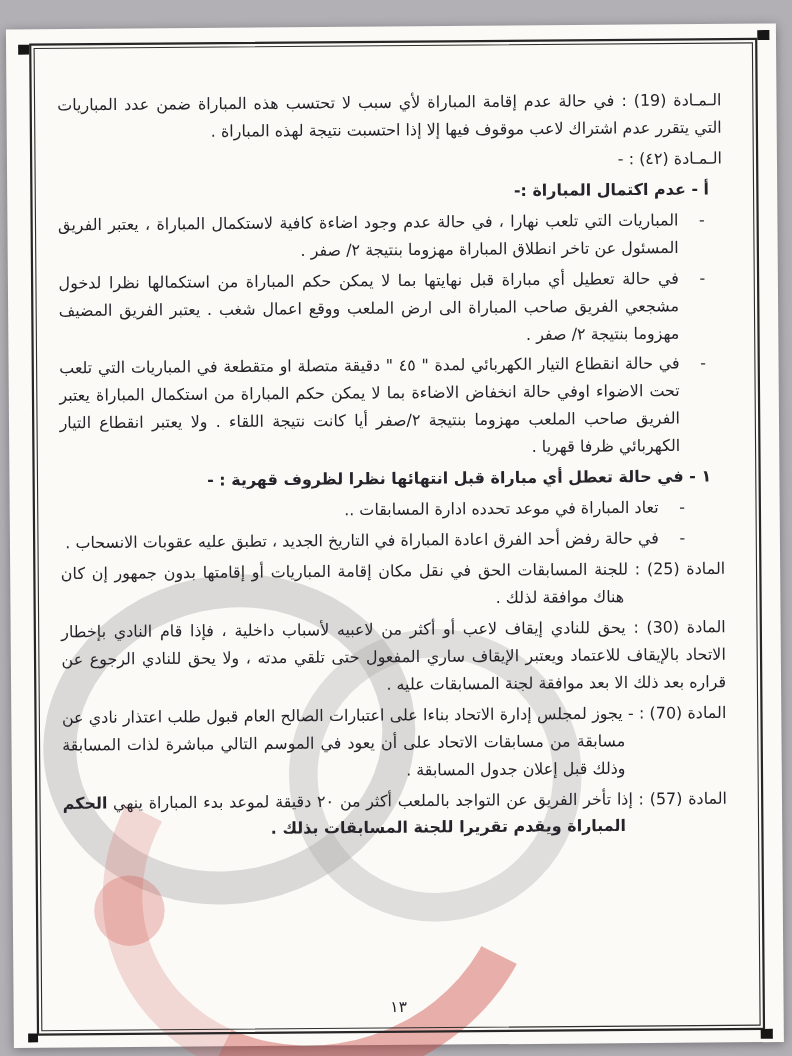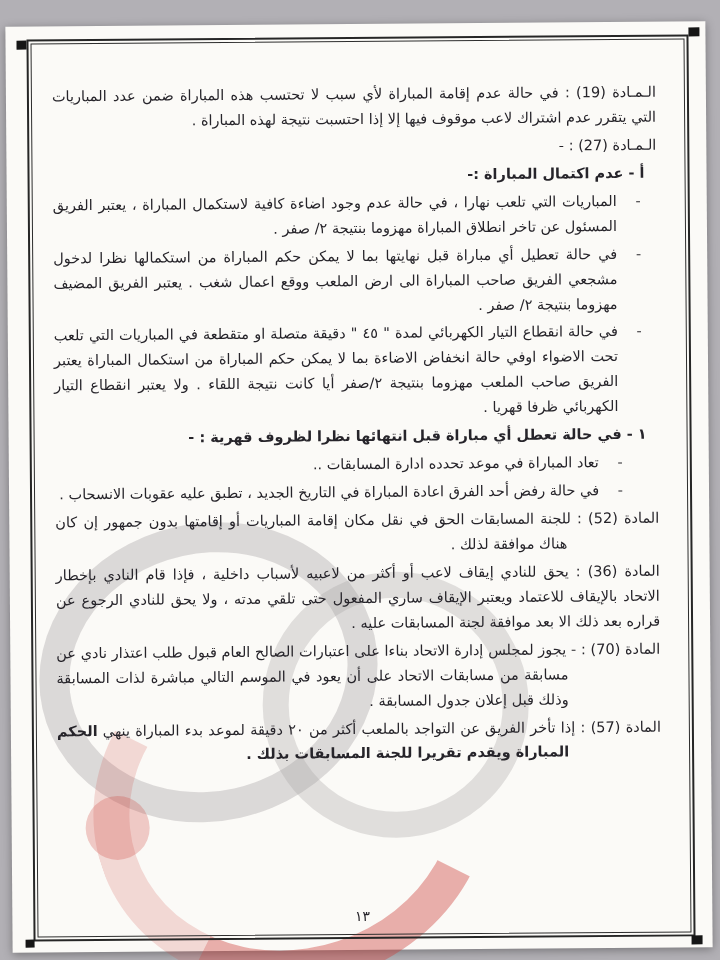--- a/index.html
+++ b/index.html
@@ -112,21 +112,21 @@
     <div class="wm-ring wm-ring-b"></div>
     <div class="wm-crescent"></div>
     <div class="wm-dot"></div>
   </div>
 
   <div class="content">
 
     <p class="block"><span class="label">الـمـادة (19) :</span>
       <span>في حالة عدم إقامة المباراة لأي سبب لا تحتسب هذه المباراة ضمن عدد المباريات التي يتقرر عدم اشتراك لاعب موقوف فيها إلا إذا احتسبت نتيجة لهذه المباراة .</span></p>
 
-    <p class="block"><span class="label">الـمـادة (27) : -</span></p>
+    <p class="block"><span class="label">الـمـادة (٤٢) : -</span></p>
 
     <p class="block heading sub">أ - عدم اكتمال المباراة :-</p>
 
     <div class="bullets">
       <div class="bullet">
         <span class="dash">-</span>
         <span class="btext">المباريات التي تلعب نهارا ، في حالة عدم وجود اضاءة كافية لاستكمال المباراة ، يعتبر الفريق المسئول عن تاخر انطلاق المباراة مهزوما بنتيجة ٢/ صفر .</span>
       </div>
       <div class="bullet">
         <span class="dash">-</span>
@@ -144,24 +144,24 @@
       <div class="bullet">
         <span class="dash">-</span>
         <span class="btext">تعاد المباراة في موعد تحدده ادارة المسابقات ..</span>
       </div>
       <div class="bullet">
         <span class="dash">-</span>
         <span class="btext">في حالة رفض أحد الفرق اعادة المباراة في التاريخ الجديد ، تطبق عليه عقوبات الانسحاب .</span>
       </div>
     </div>
 
-    <p class="block hang"><span class="label">المادة (52) :</span>
+    <p class="block hang"><span class="label">المادة (25) :</span>
       <span>للجنة المسابقات الحق في نقل مكان إقامة المباريات أو إقامتها بدون جمهور إن كان هناك موافقة لذلك .</span></p>
 
-    <p class="block"><span class="label">المادة (36) :</span>
+    <p class="block"><span class="label">المادة (30) :</span>
       <span>يحق للنادي إيقاف لاعب أو أكثر من لاعبيه لأسباب داخلية ، فإذا قام النادي بإخطار الاتحاد بالإيقاف للاعتماد ويعتبر الإيقاف ساري المفعول حتى تلقي مدته ، ولا يحق للنادي الرجوع عن قراره بعد ذلك الا بعد موافقة لجنة المسابقات عليه .</span></p>
 
     <p class="block hang"><span class="label">المادة (70) : -</span>
       <span>يجوز لمجلس إدارة الاتحاد بناءا على اعتبارات الصالح العام قبول طلب اعتذار نادي عن مسابقة من مسابقات الاتحاد على أن يعود في الموسم التالي مباشرة لذات المسابقة وذلك قبل إعلان جدول المسابقة .</span></p>
 
     <p class="block hang"><span class="label">المادة (57) :</span>
       <span>إذا تأخر الفريق عن التواجد بالملعب أكثر من ٢٠ دقيقة لموعد بدء المباراة ينهي</span>
       <span class="bold">الحكم المباراة ويقدم تقريرا للجنة المسابقات بذلك .</span></p>
 
   </div>

